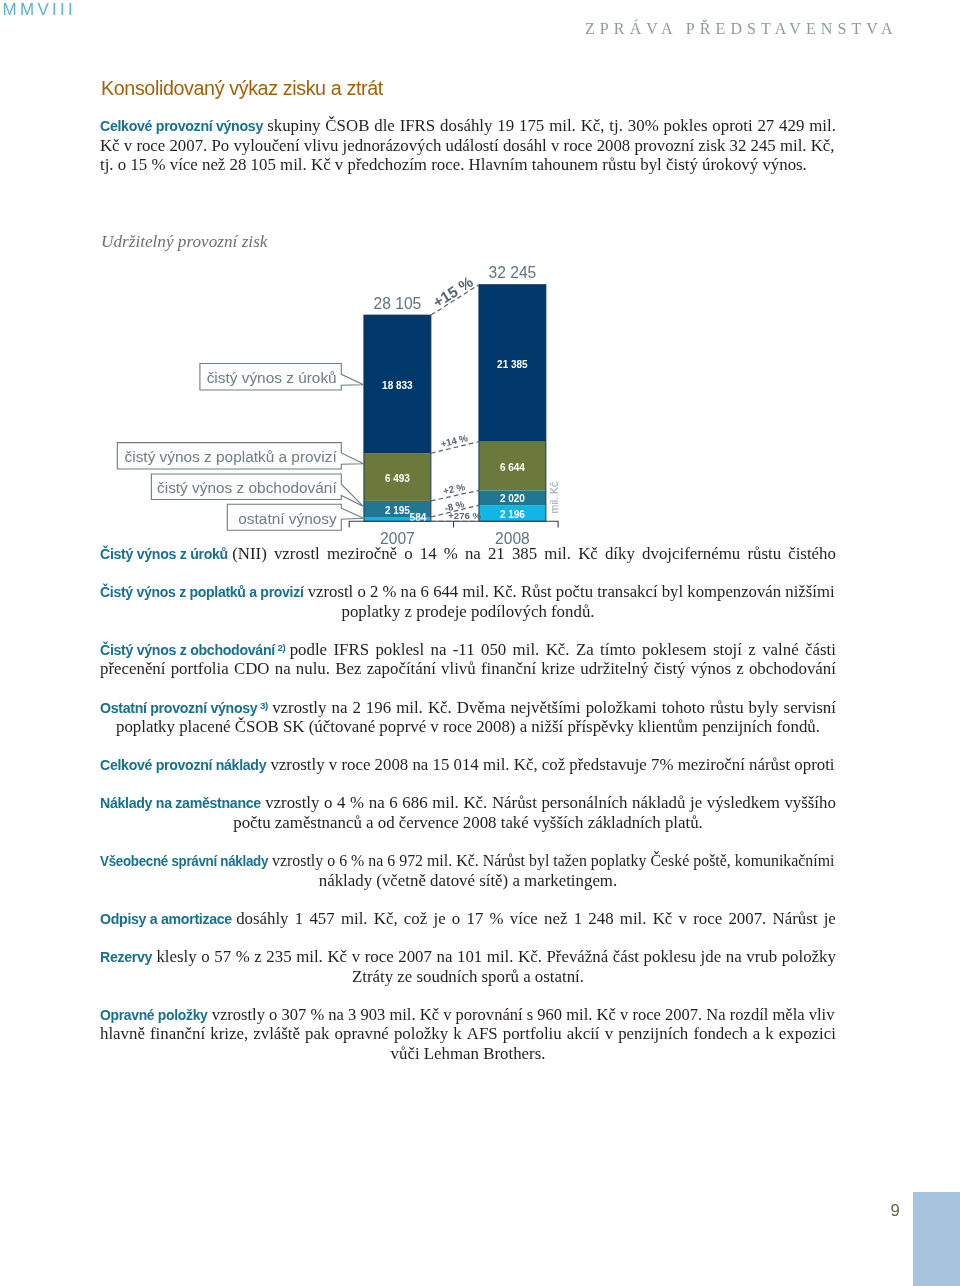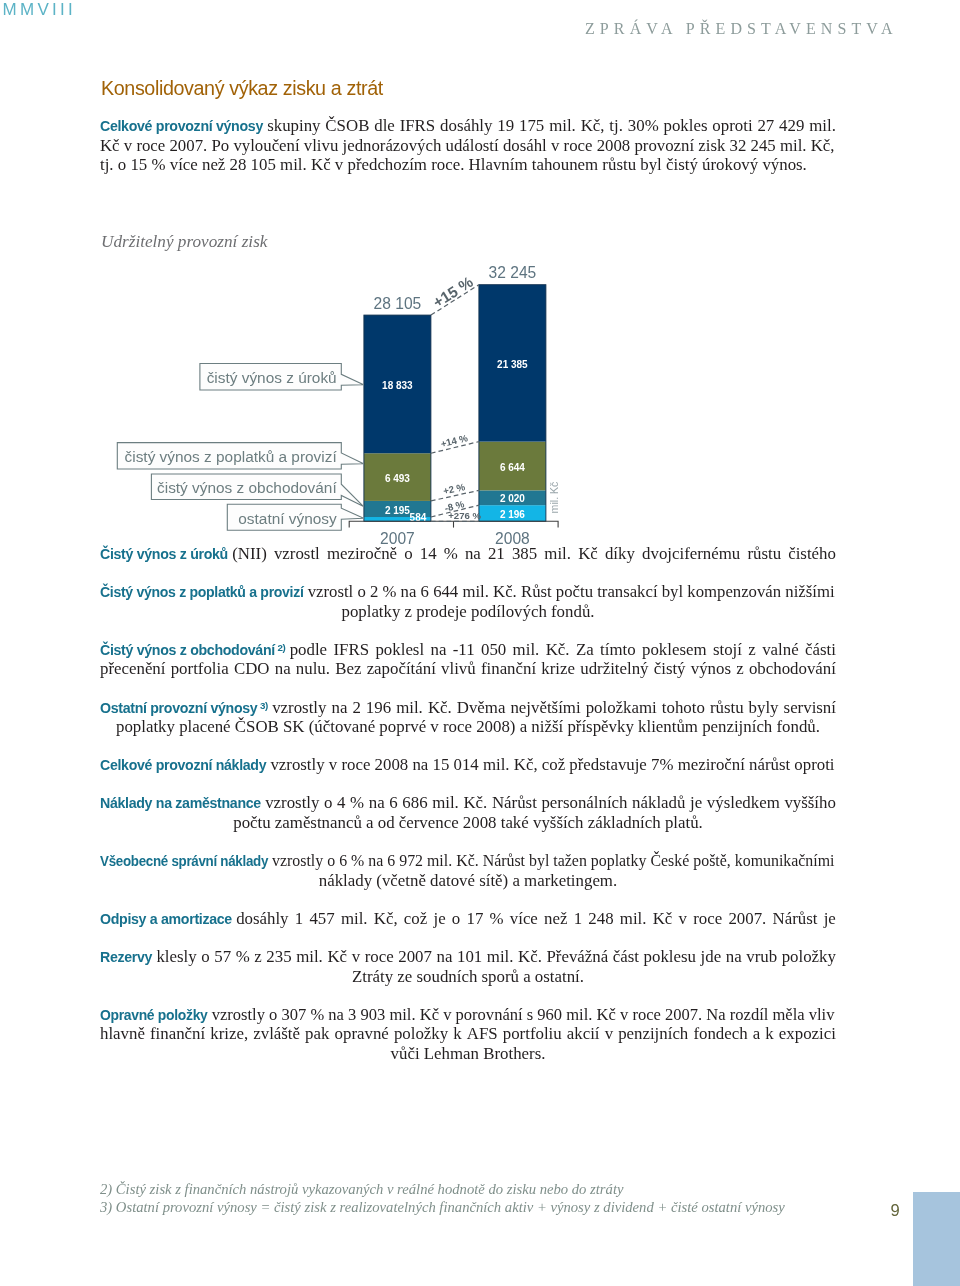--- a/index.html
+++ b/index.html
@@ -157,16 +157,15 @@
         <span class="ln j"><span><span class="lead">Rezervy</span>&nbsp;klesly</span><span>o</span><span>57</span><span>%</span><span>z</span><span>235</span><span>mil.</span><span>Kč</span><span>v</span><span>roce</span><span>2007</span><span>na</span><span>101</span><span>mil.</span><span>Kč.</span><span>Převážná</span><span>část</span><span>poklesu</span><span>jde</span><span>na</span><span>vrub</span><span>položky</span></span>
         <span class="ln">Ztráty ze soudních sporů a ostatní.</span>
       </p>
       <p class="para">
         <span class="ln sq" style="display: block; width: max-content; transform-origin: left top; transform: scaleX(0.9815);"><span><span class="lead">Opravné položky</span>&nbsp;vzrostly</span>&nbsp;<span>o</span>&nbsp;<span>307</span>&nbsp;<span>%</span>&nbsp;<span>na</span>&nbsp;<span>3</span>&nbsp;<span>903</span>&nbsp;<span>mil.</span>&nbsp;<span>Kč</span>&nbsp;<span>v</span>&nbsp;<span>porovnání</span>&nbsp;<span>s</span>&nbsp;<span>960</span>&nbsp;<span>mil.</span>&nbsp;<span>Kč</span>&nbsp;<span>v</span>&nbsp;<span>roce</span>&nbsp;<span>2007.</span>&nbsp;<span>Na</span>&nbsp;<span>rozdíl</span>&nbsp;<span>měla</span>&nbsp;<span>vliv</span></span>
         <span class="ln j"><span>hlavně</span><span>finanční</span><span>krize,</span><span>zvláště</span><span>pak</span><span>opravné</span><span>položky</span><span>k</span><span>AFS</span><span>portfoliu</span><span>akcií</span><span>v</span><span>penzijních</span><span>fondech</span><span>a</span><span>k</span><span>expozici</span></span>
         <span class="ln">vůči Lehman Brothers.</span>
       </p>
     </div>
 
-  <div id="footnotes"><div>2) Čistý zisk z finančních nástrojů vykazovaných v reálné hodnotě do zisku nebo do ztráty</div><div>3) Ostatní provozní výnosy = čistý zisk z realizovatelných finančních aktiv + výnosy z dividend + čisté ostatní výnosy</div></div>
   <div id="pageno">9</div>
   <div id="cornerblock"></div>
 </div>
 
 </body></html>

